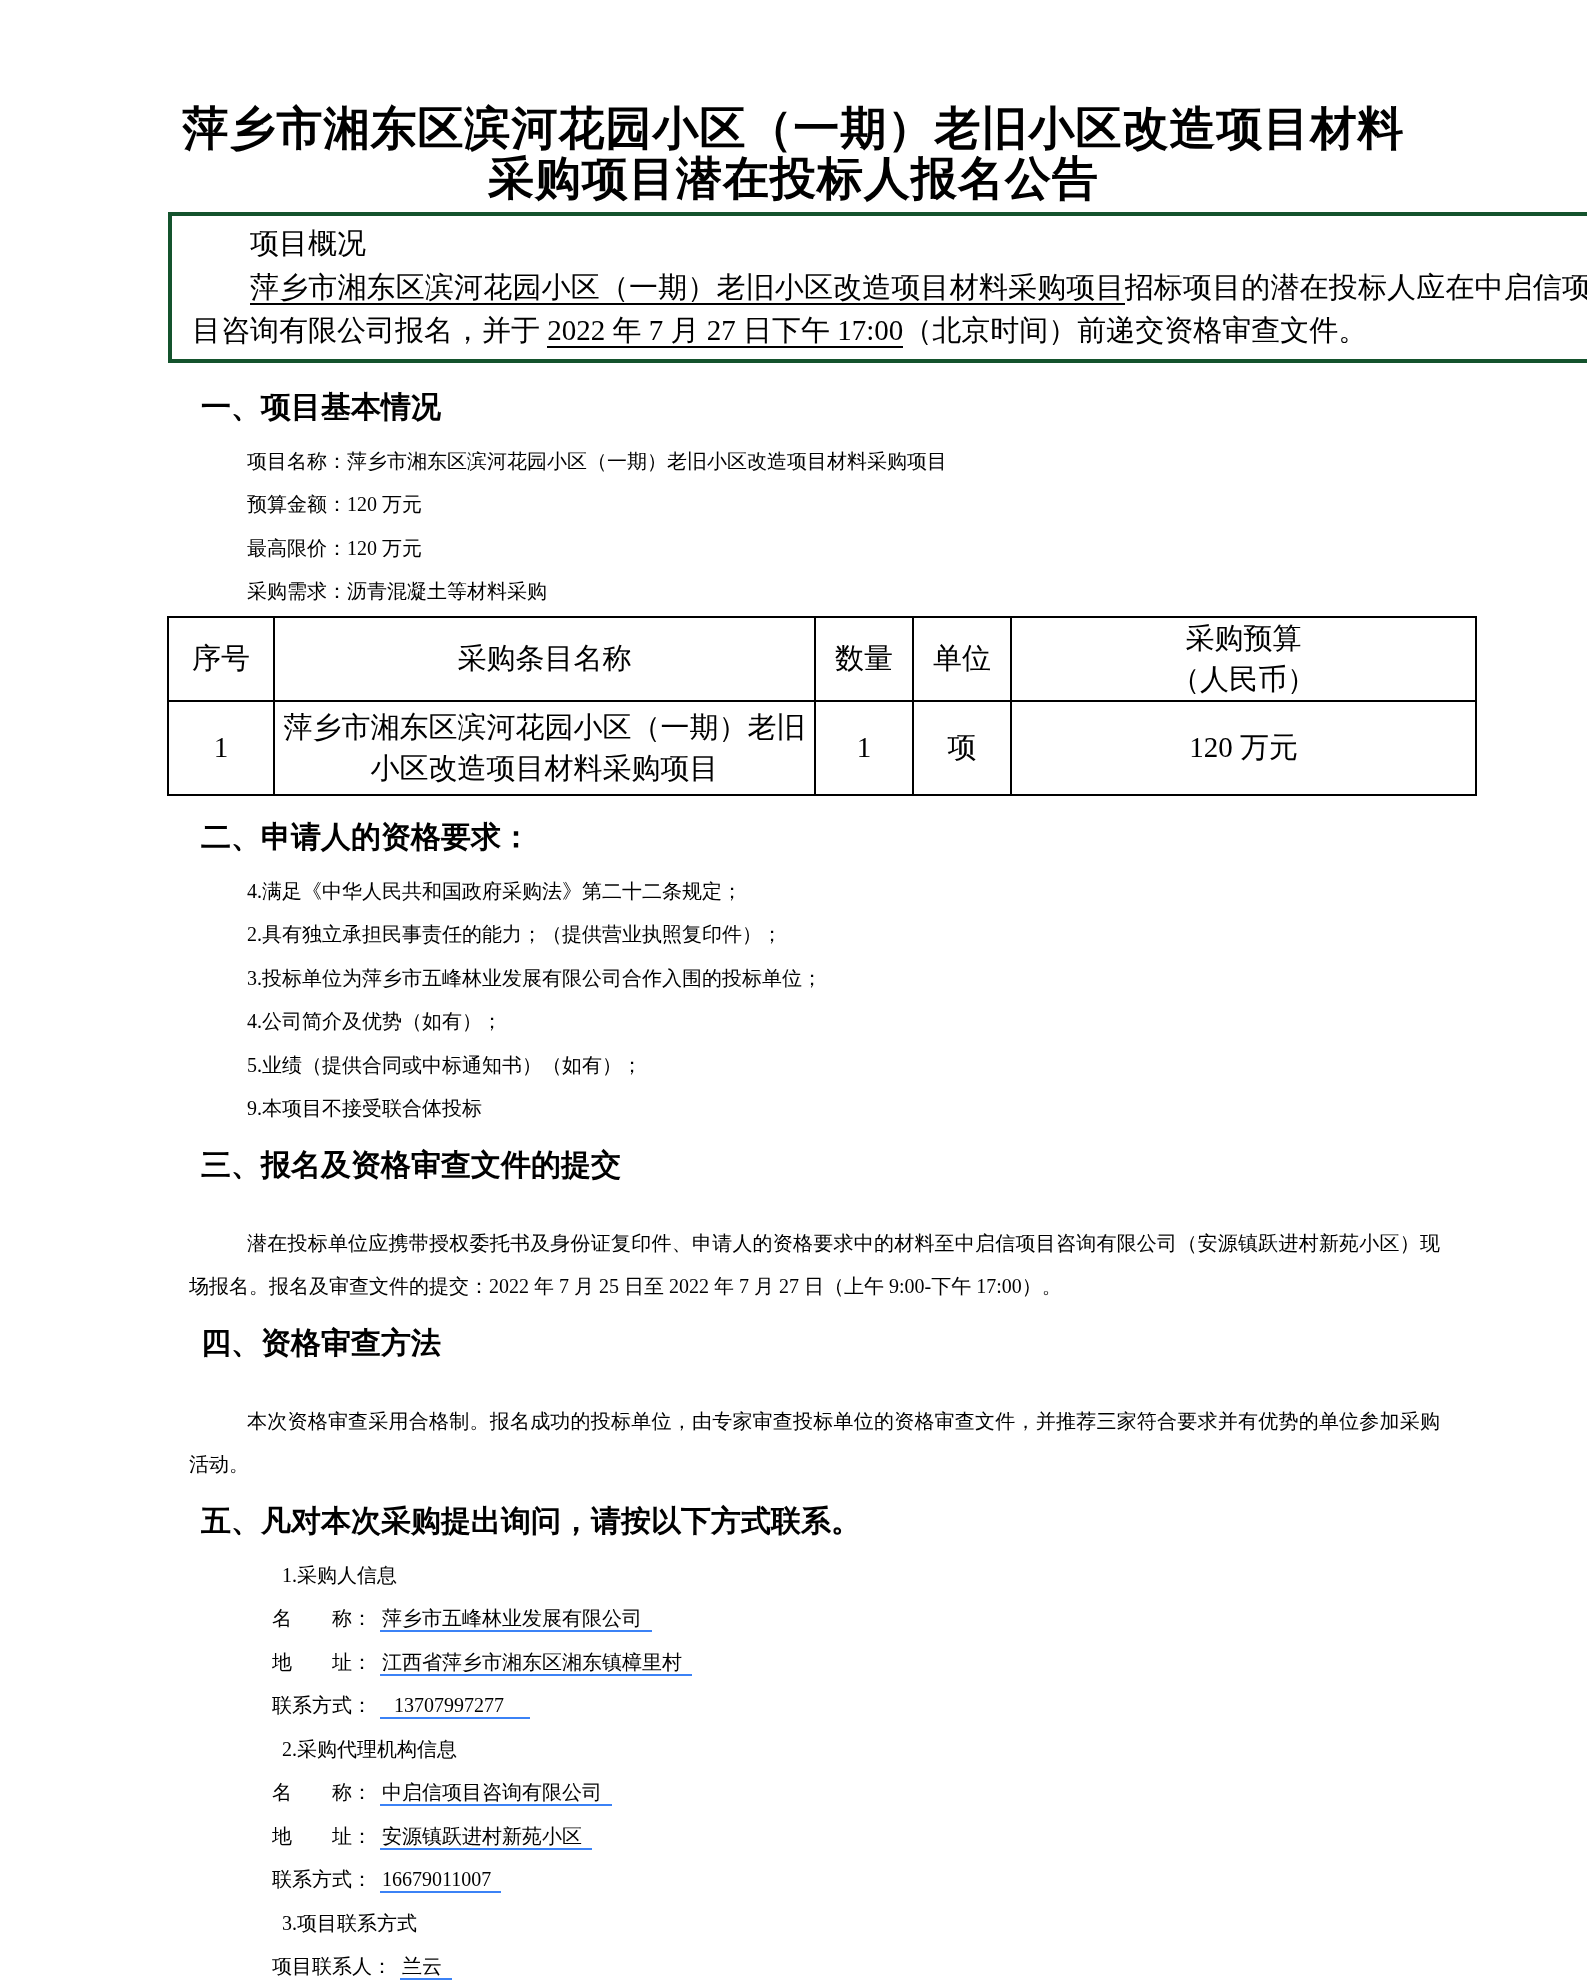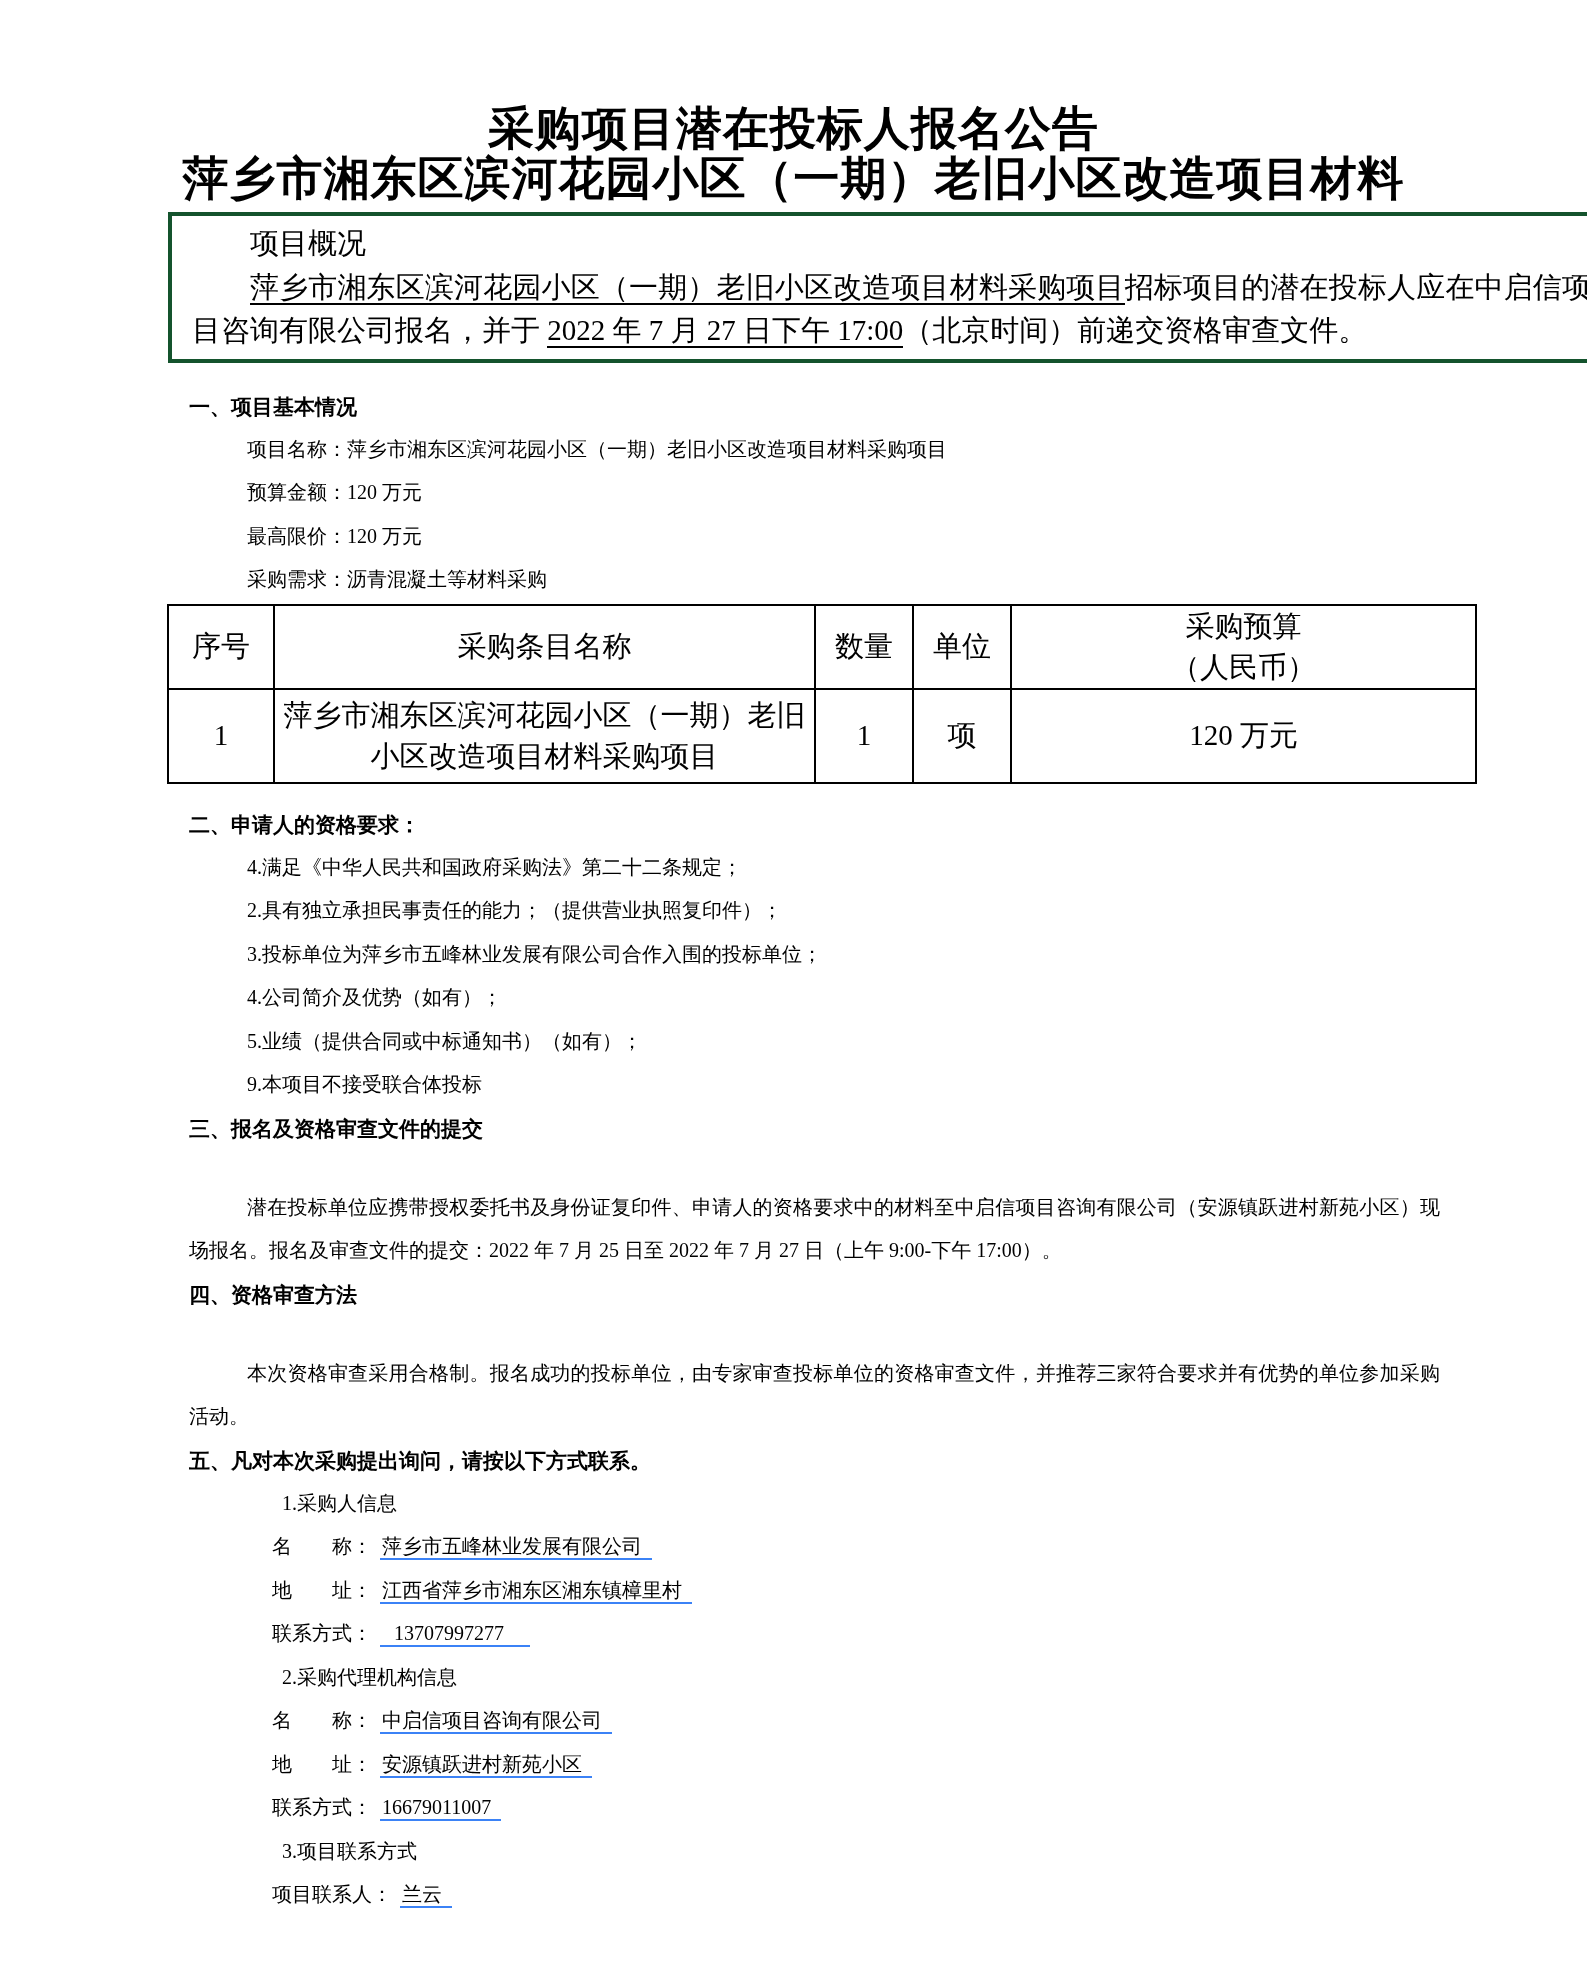--- a/index.html
+++ b/index.html
@@ -29,22 +29,22 @@
     border: 4px solid #14532d;
     padding: 6px 40px 6px 20px;
   }
   .obox p { margin: 0; font-size: 29px; line-height: 43.5px; }
 
   p { margin: 0; font-size: 20px; line-height: 43.5px; }
   .ind { text-indent: 58px; }
   .just { text-align: justify; margin-top: 36px; }
 
   h2 {
-    margin: 0;
-    font-size: 21px;
+    margin: 12px;
+    font-size: 30px;
     line-height: 43px;
     font-weight: bold;
     font-family: "Liberation Sans", "DejaVu Sans", sans-serif;
   }
   h2.s1 { margin-top: 22px; }
   h2.s2 { margin-top: 19px; }
 
   .uu { border-bottom: 2px solid #000; }
   .u  { border-bottom: 2px solid #3b82f6; margin-left: 8px; padding: 0 10px 1px 2px; }
   .u.pad { padding: 0 26px 1px 14px; }
@@ -70,22 +70,22 @@
   tr.thr { height: 82px; }
   tr.tdr { height: 94px; }
   .pre { white-space: pre-line; }
 </style>
 </head>
 <body>
 
 <div class="doc">
 
   <h1>
+    <span class="tl">萍乡市湘东区滨河花园小区（一期）老旧小区改造项目材料</span>
     <span class="tl">采购项目潜在投标人报名公告</span>
-    <span class="tl">萍乡市湘东区滨河花园小区（一期）老旧小区改造项目材料</span>
   </h1>
 
   <div class="obox">
     <p class="ind">项目概况</p>
     <p class="ind just"><span class="uu">萍乡市湘东区滨河花园小区（一期）老旧小区改造项目材料采购项目</span><span>招标项目的潜在投标人应在中启信项目咨询有限公司报名，并于 </span><span class="uu">2022 年 7 月 27 日下午 17:00</span><span>（北京时间）前递交资格审查文件。</span></p>
   </div>
 
   <h2 class="s1">一、项目基本情况</h2>
   <p class="ind">项目名称：萍乡市湘东区滨河花园小区（一期）老旧小区改造项目材料采购项目</p>
   <p class="ind">预算金额：120 万元</p>

